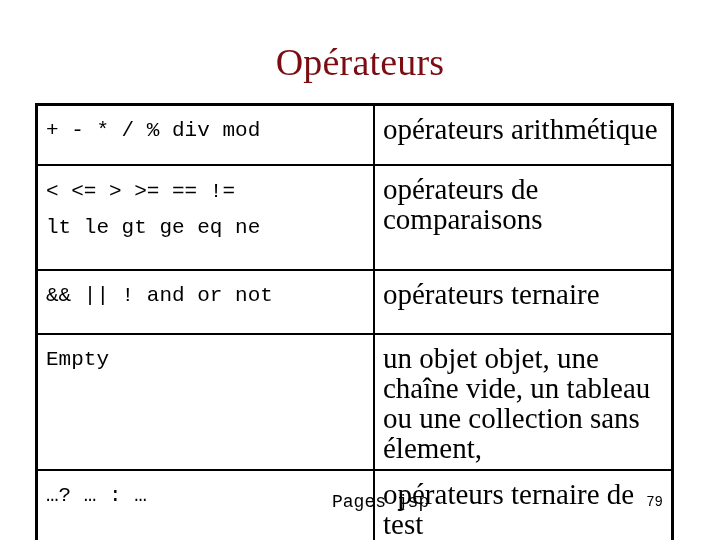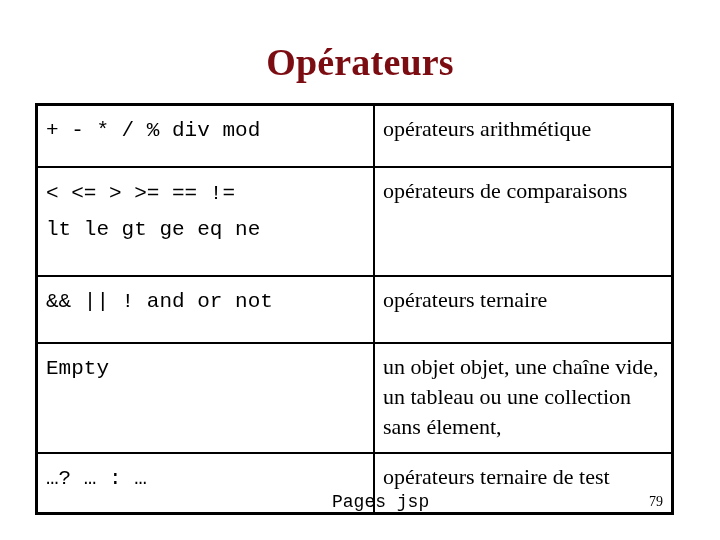--- a/index.html
+++ b/index.html
@@ -28,21 +28,20 @@
     left: 0;
     top: 40px;
     width: 720px;
     text-align: center;
     font-family: "Liberation Serif", serif;
     font-size: 38px;
     line-height: 44px;
     color: #7b0c12;
     letter-spacing: 0.2px;
     white-space: nowrap;
-    font-weight: bold;
   }
 
   .op-table {
     position: absolute;
     left: 35px;
     top: 103px;
     width: 635px;
     height: 412px;
     border-collapse: collapse;
     table-layout: fixed;
@@ -70,21 +69,21 @@
     font-family: "Liberation Mono", "DejaVu Sans Mono", monospace;
     font-size: 21px;
     line-height: 34px;
     color: #000000;
     white-space: pre;
     letter-spacing: 0px;
   }
 
   .serif {
     font-family: "Liberation Serif", serif;
-    font-size: 22px;
+    font-size: 29px;
     line-height: 30px;
     color: #000000;
   }
 
   .row-h1 { height: 60px; }
   .row-h2 { height: 105px; }
   .row-h3 { height: 64px; }
   .row-h4 { height: 100px; }
   .row-h5 { height: 58px; }
 
@@ -99,21 +98,21 @@
     line-height: 16px;
     color: #000000;
     white-space: nowrap;
     z-index: 5;
   }
 
   .footer-page {
     position: absolute;
     left: 641px;
     top: 494px;
-    font-family: Liberation Serif, serif;
+    font-family: Liberation Mono, monospace;
     font-size: 14px;
     line-height: 16px;
     color: #000000;
     text-align: right;
     width: 22px;
     z-index: 5;
   }
 </style>
 </head>
 <body>

